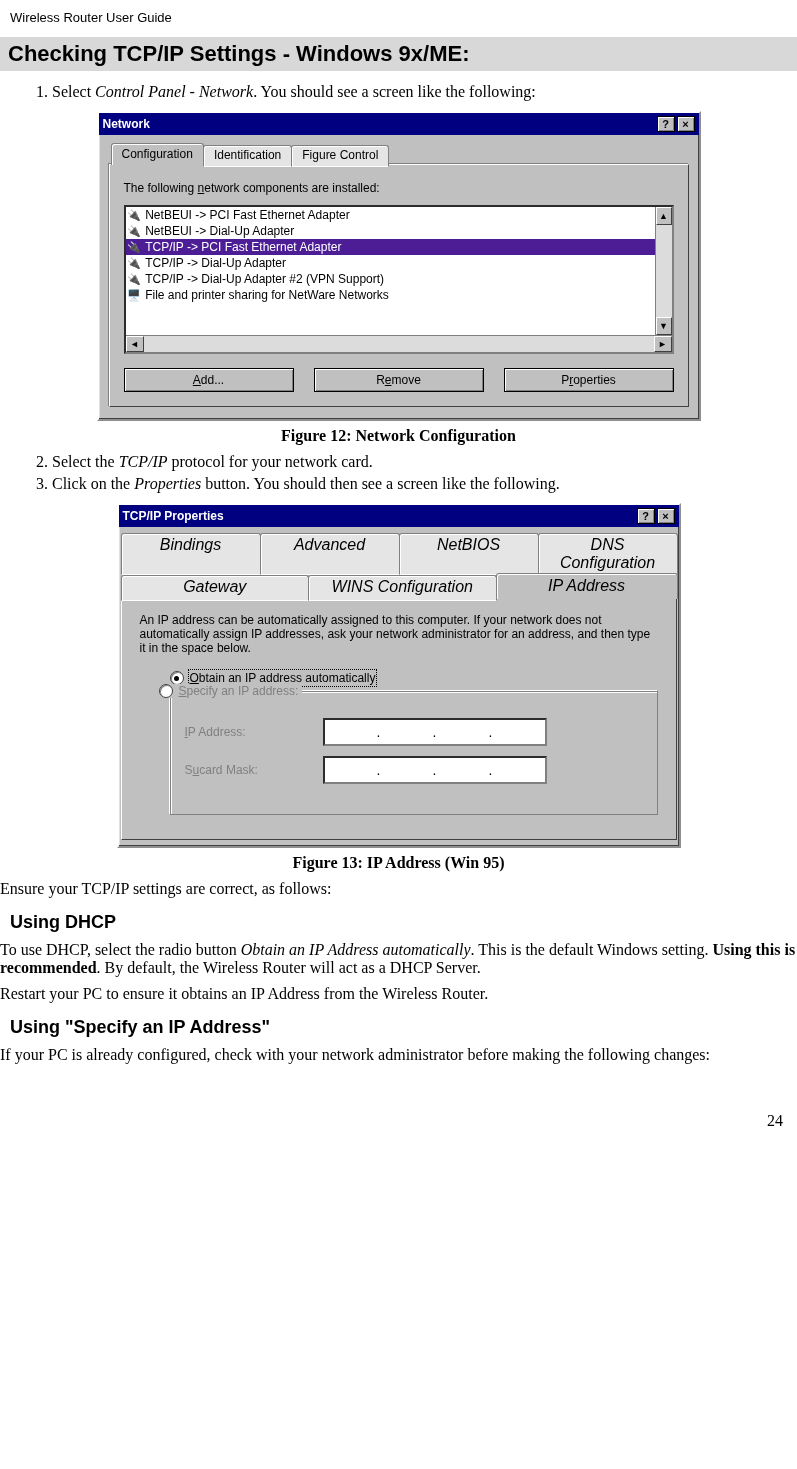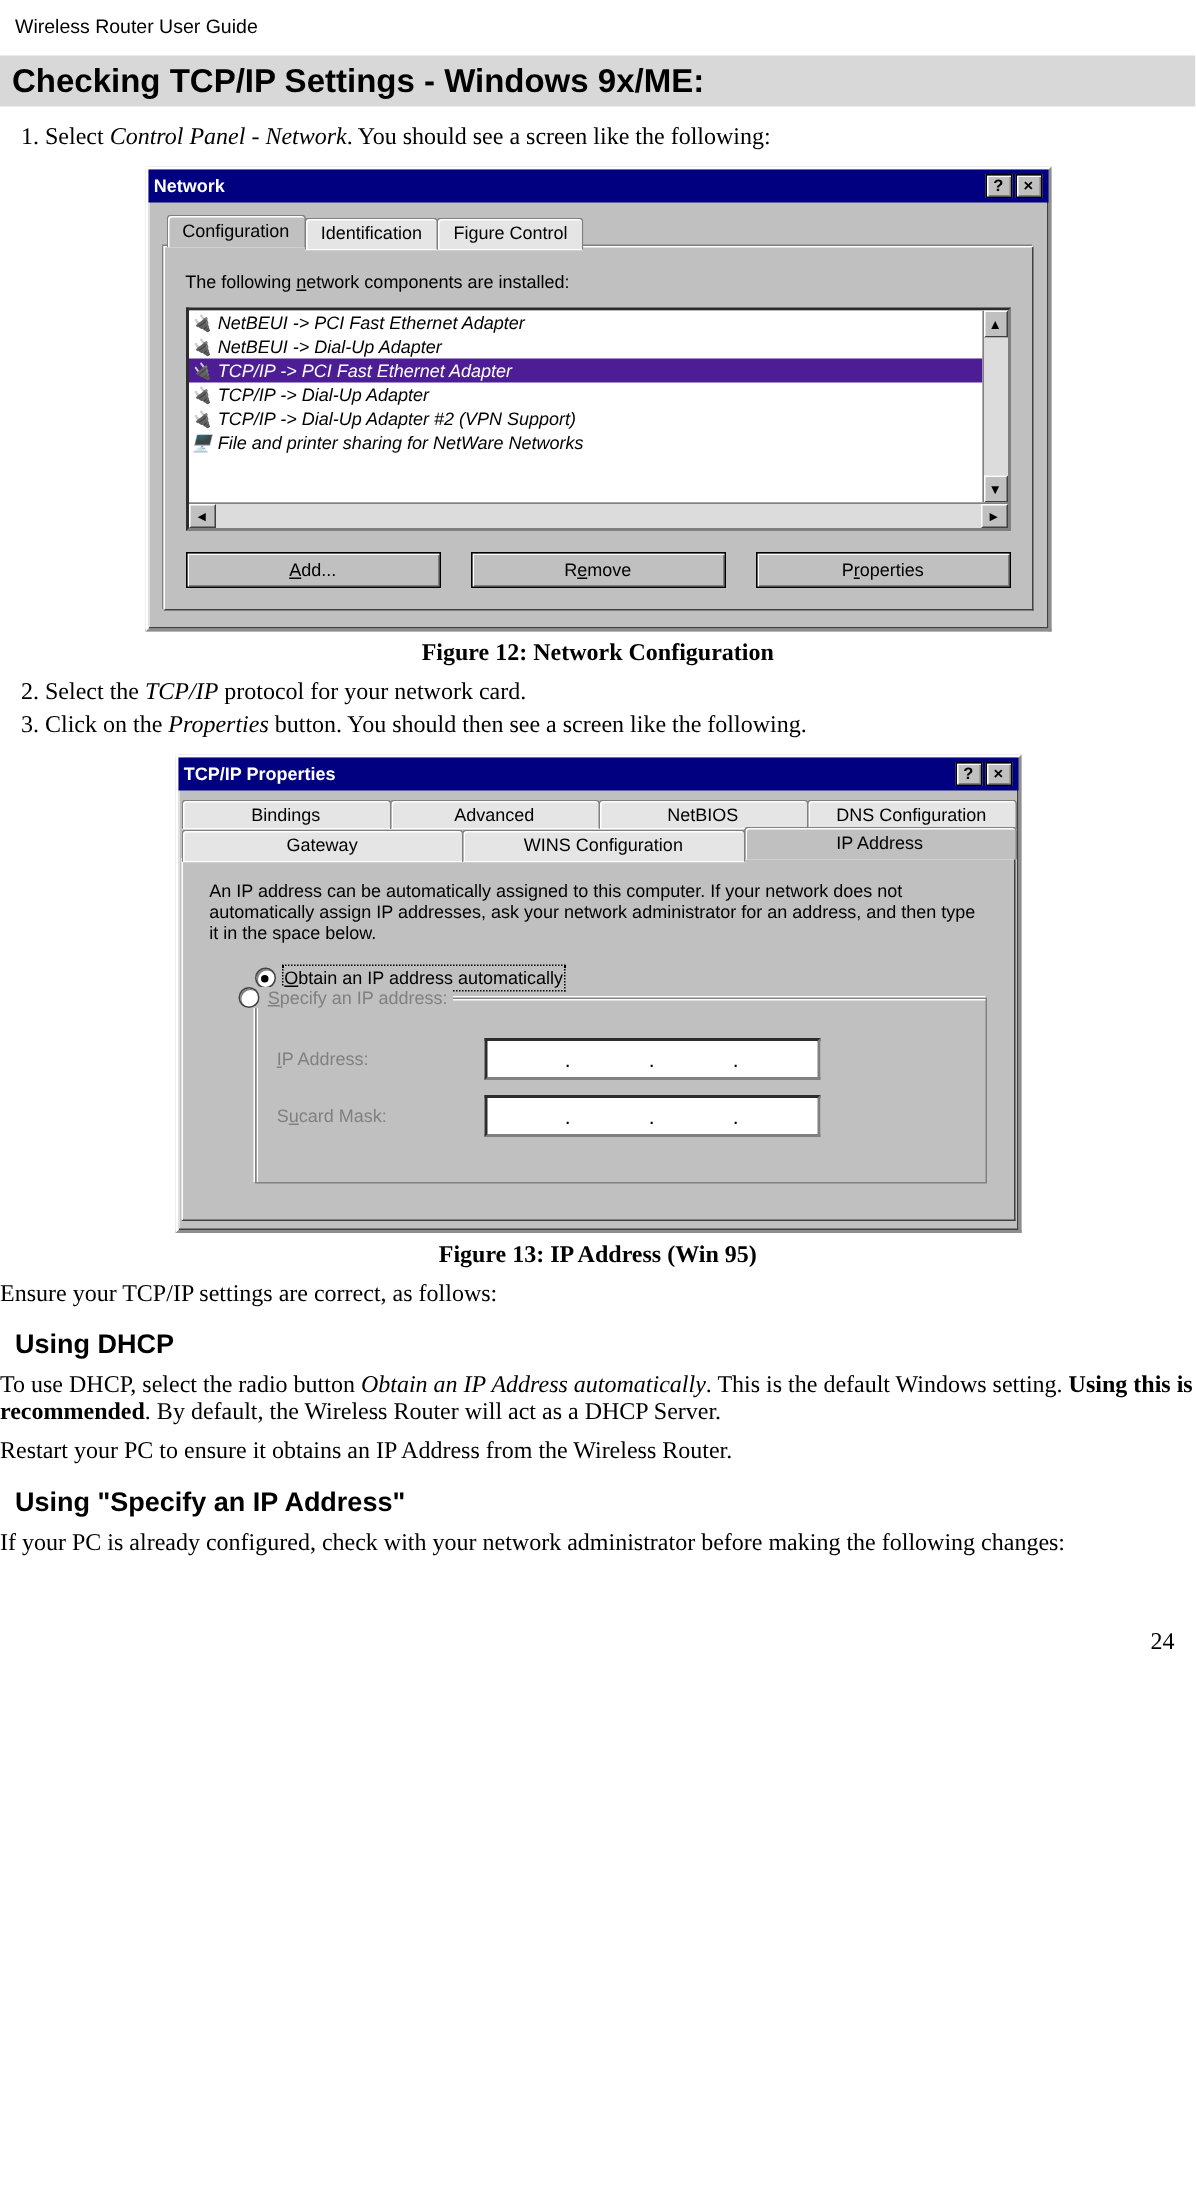--- a/index.html
+++ b/index.html
@@ -16,21 +16,21 @@
     padding: 0 10px 6px 10px;
   }
   .section-heading {
     font-family: Arial, sans-serif;
     font-weight: bold;
     font-size: 22px;
     background: #d8d8d8;
     padding: 4px 8px;
     margin: 6px 0 12px 0;
   }
-  ol.steps { margin: 0 0 10px 0; padding-left: 30px; }
+  ol.steps { margin: 0 0 10px 0; padding-left: 52px; }
   ol.steps li { margin-bottom: 4px; }
   .italic { font-style: italic; }
   .bold { font-weight: bold; }
   .fig-caption {
     text-align: center;
     font-weight: bold;
     margin: 6px 0 8px 0;
   }
   .sub-heading {
     font-family: Arial, sans-serif;
@@ -98,21 +98,21 @@
     margin-top: -1px;
   }
   .instr-text { margin-bottom: 10px; font-size: 12px; }
   .listbox {
     background: #fff;
     border: 2px inset #808080;
     height: 128px;
     overflow: hidden;
     display: flex;
   }
-  .listbox-items { flex: 1; font-style: italic; }
+  .listbox-items { flex: 1; }
   .lb-row {
     display: flex; align-items: center; gap: 4px;
     padding: 1px 2px; font-size: 12px; white-space: nowrap;
   }
   .lb-row.selected { background: #4c1d95; color: #fff; }
   .net-icon::before { content: "🔌"; font-size: 11px; }
   .file-icon::before { content: "🖥️"; font-size: 11px; }
   .vscroll {
     width: 16px; background: #c0c0c0;
     display: flex; flex-direction: column;
@@ -142,21 +142,21 @@
     padding:4px 0;
     font-size:12px;
     box-shadow: inset 1px 1px 0 #fff, inset -1px -1px 0 #808080;
     text-align:center;
   }
   .underline-accel { text-decoration: underline; }
 
   .screenshot2 { width: 560px; }
   .tabstrip2 { display:flex; flex-wrap:wrap; padding:4px 2px 0 2px;}
   .tabstrip2 .row { display:flex; width:100%; }
-  .tabstrip2 .tab { flex:1; text-align:center; font-size:12px;}
+  .tabstrip2 .tab { flex:1; text-align:center; font-size:16px;font-style:italic;}
   .tab-panel2 {
     border: 1px solid #fff;
     border-right-color: #404040;
     border-bottom-color: #404040;
     background: #c0c0c0;
     padding: 14px 18px 24px 18px;
     margin: -1px 2px 6px 2px;
   }
   .radio-row { margin: 6px 0 6px 30px; display:flex; align-items:center; gap:6px; font-size:12px;}
   .radio {

